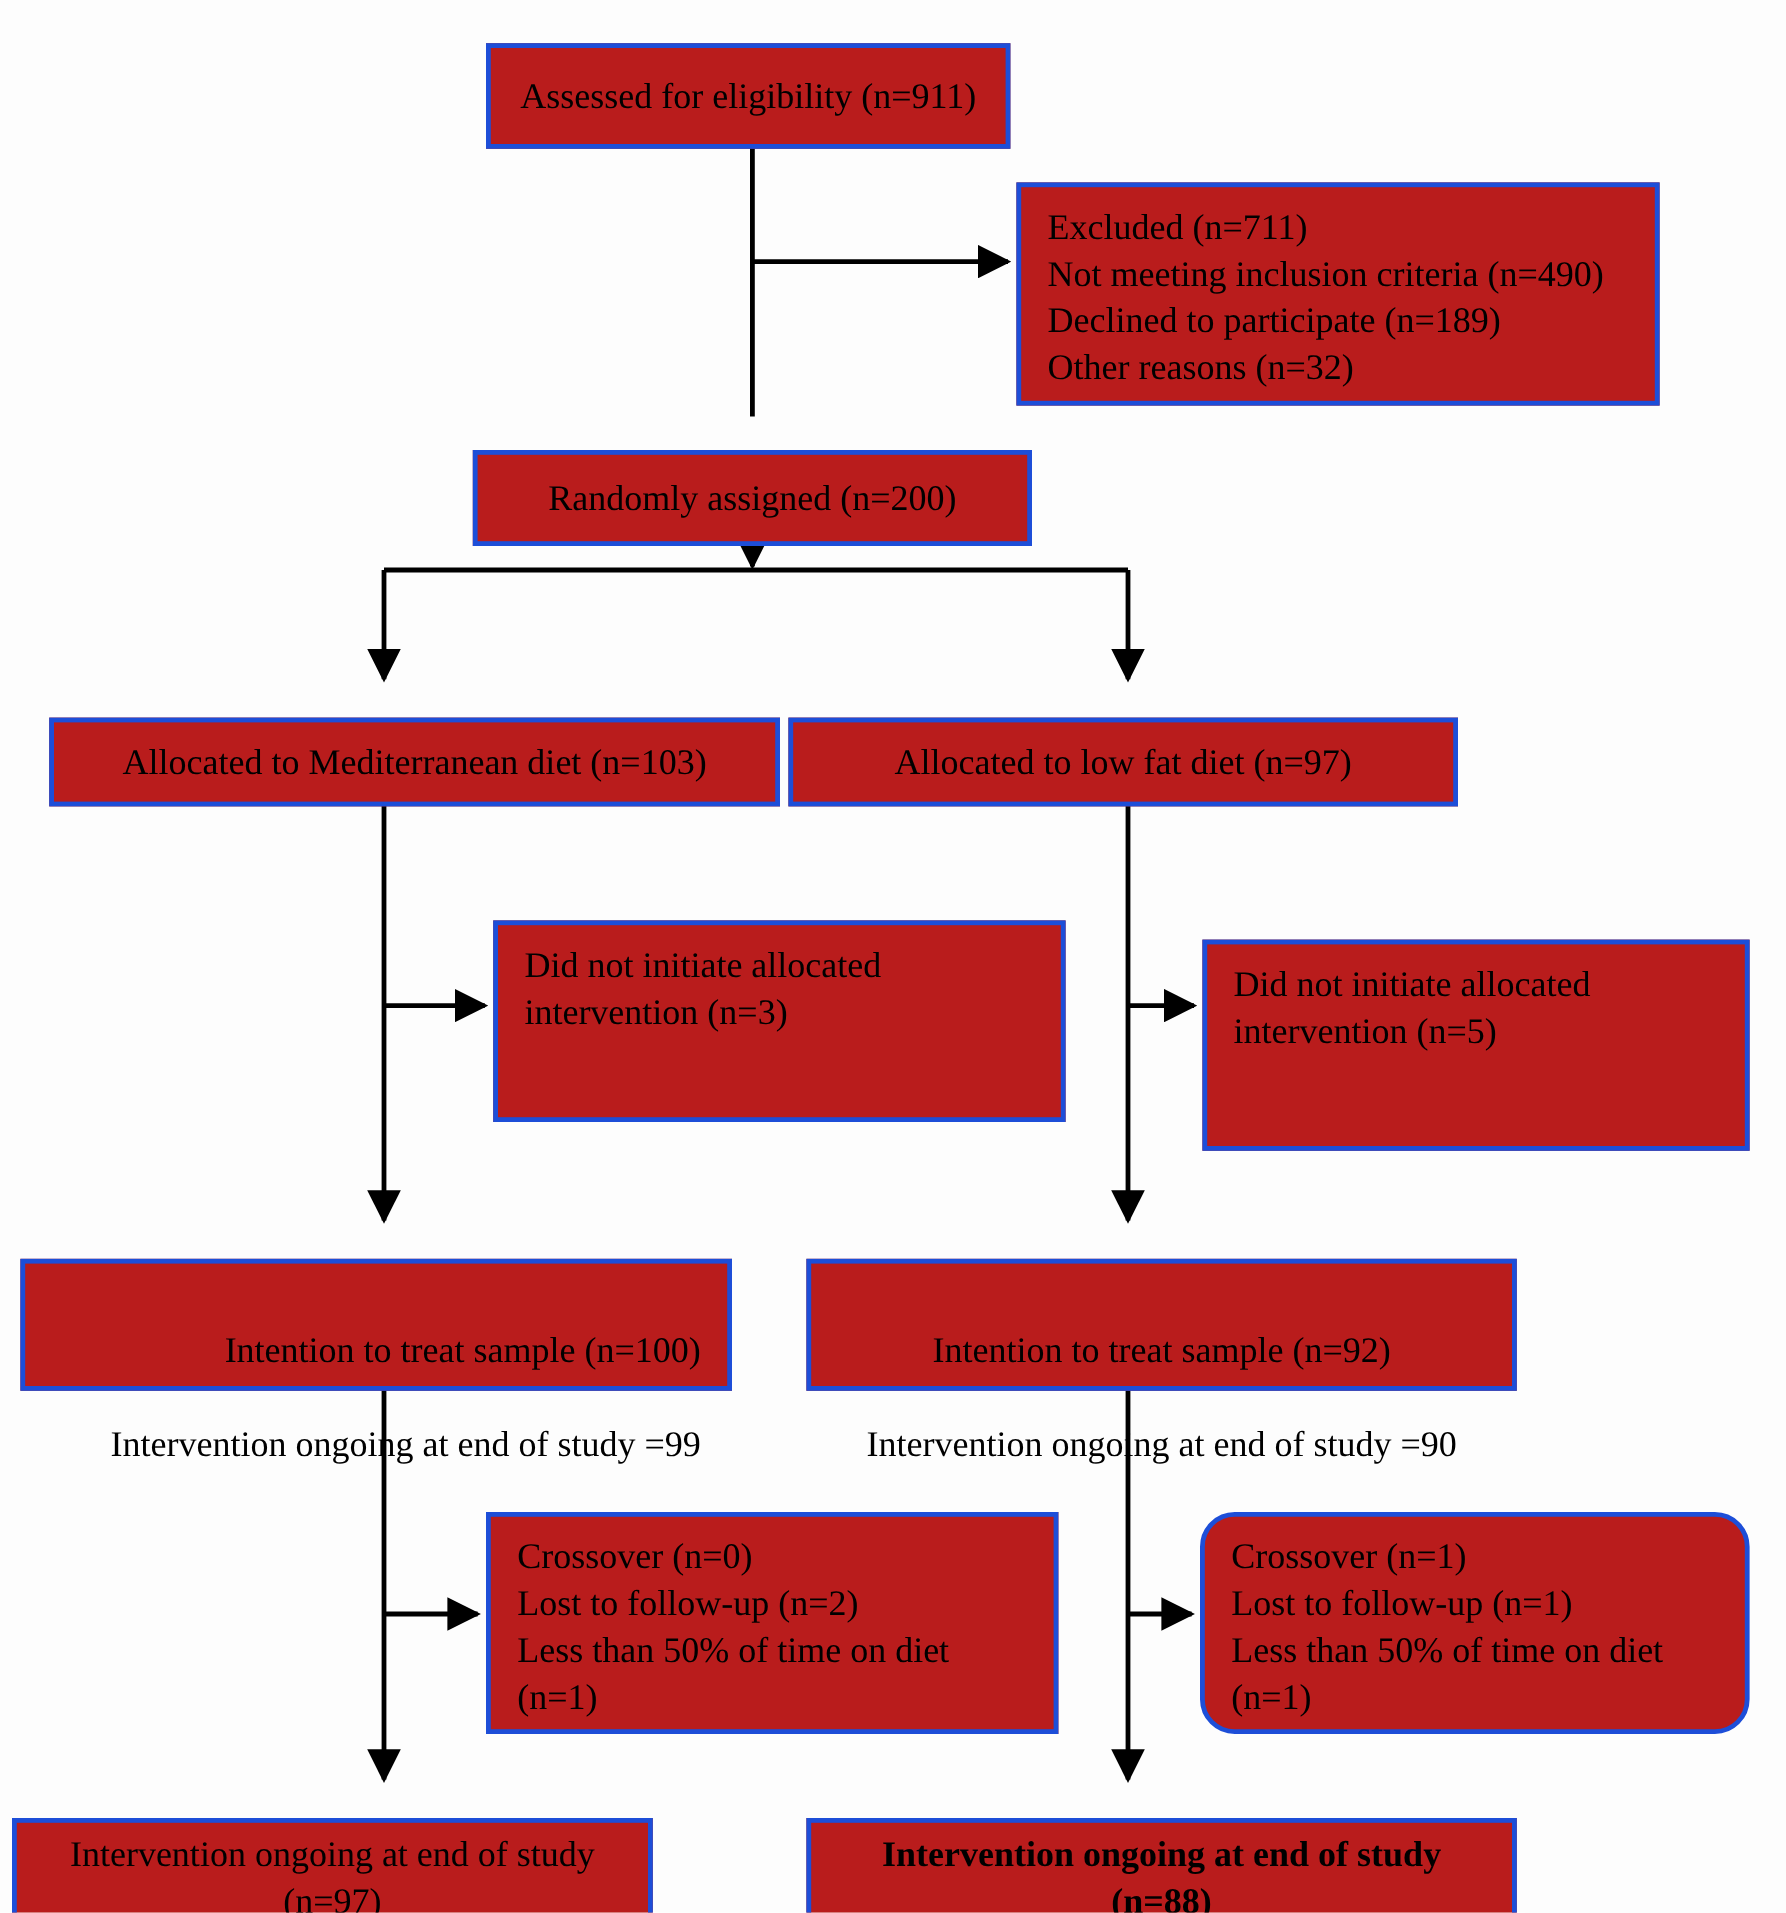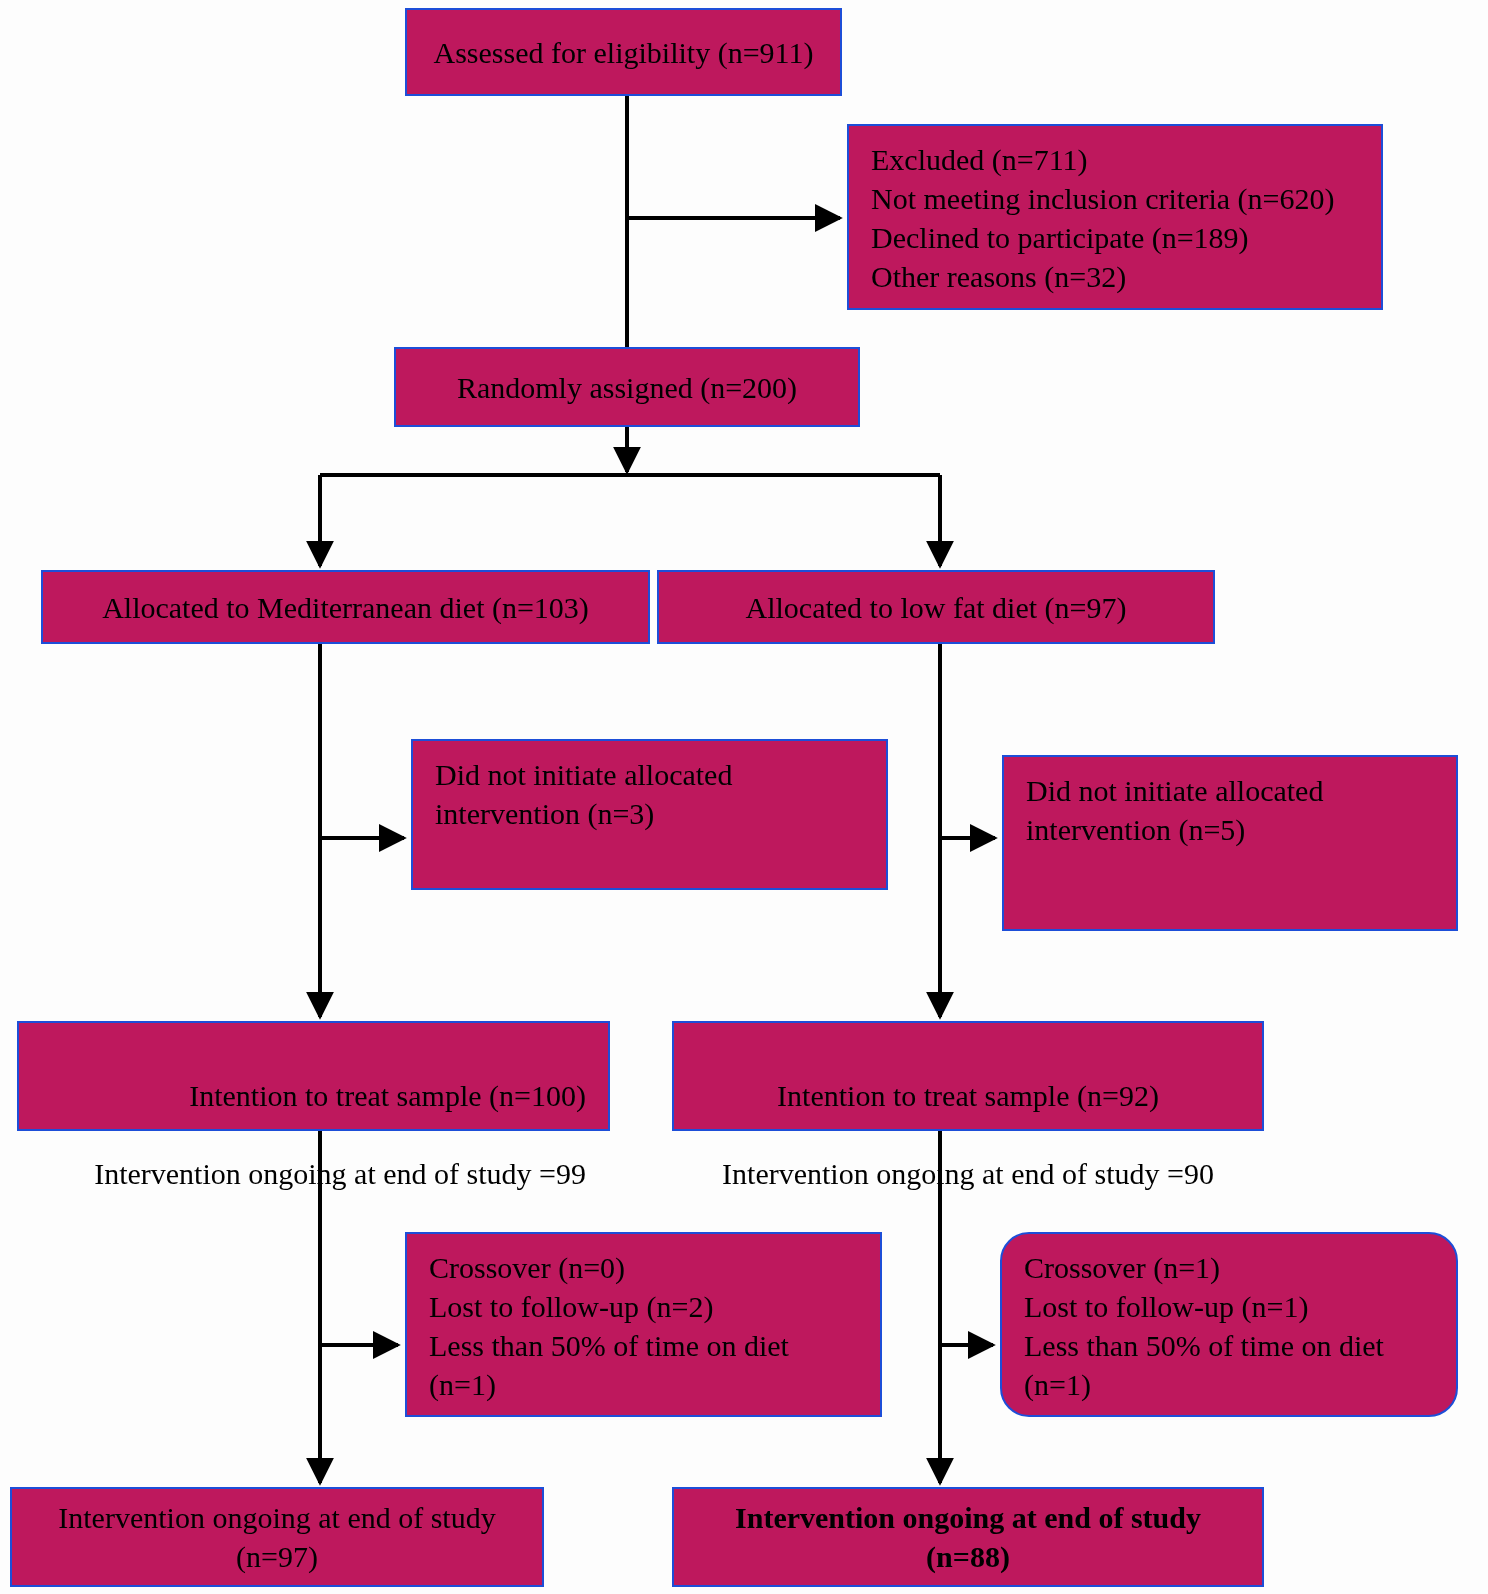--- a/index.html
+++ b/index.html
@@ -21,44 +21,45 @@
     position: absolute;
     left: 0;
     top: 0;
     width: 1488px;
     height: 1594px;
     pointer-events: none;
   }
   .node {
     position: absolute;
     box-sizing: border-box;
-    border: 2px solid #1d4ed8;
-    background: #be185d;
+    border: 4px solid #1d4ed8;
+    background: #b91c1c;
     padding: 14px 22px;
     line-height: 1.30;
     font-size: 30px;
     white-space: pre-line;
+    margin-top: 28px;
   }
   .node.center {
     text-align: center;
     display: flex;
     align-items: center;
     justify-content: center;
     padding: 8px 16px;
   }
   .node.left {
     text-align: left;
   }
   
   .n-assessed      { left: 405px;  top: 8px;    width: 437px; height: 88px; }
   .n-excluded      { left: 847px;  top: 124px;  width: 536px; height: 186px; }
   .n-random        { left: 394px;  top: 347px;  width: 466px; height: 80px; }
   .n-alloc-med     { left: 41px;   top: 570px;  width: 609px; height: 74px; }
   .n-alloc-low     { left: 657px;  top: 570px;  width: 558px; height: 74px; }
-  .n-noinit-med    { left: 411px;  top: 739px;  width: 477px; height: 151px; }
+  .n-noinit-med    { left: 411px;  top: 739px;  width: 477px; height: 168px; }
   .n-noinit-low    { left: 1002px; top: 755px;  width: 456px; height: 176px; }
   .n-itt-med       { left: 17px;   top: 1021px; width: 593px; height: 110px; }
   .n-itt-low       { left: 672px;  top: 1021px; width: 592px; height: 110px; }
   .n-cross-med     { left: 405px;  top: 1232px; width: 477px; height: 185px; }
   .n-cross-low     { left: 1000px; top: 1232px; width: 458px; height: 185px; border-radius: 29px; }
   .n-final-med     { left: 10px;    top: 1487px; width: 534px; height: 100px; }
   .n-final-low     { left: 672px;  top: 1487px; width: 592px; height: 100px; font-weight: bold; }
 
   .node.center span { display: block; }
 </style>
@@ -97,21 +98,21 @@
       <line x1="940" y1="1131" x2="940" y2="1483" marker-end="url(#arrow)"></line>
       <line x1="940" y1="1345" x2="993" y2="1345" marker-end="url(#arrow)"></line>
     </g>
   </svg>
 
   <div class="node center n-assessed">
     <span>Assessed for eligibility (n=911)</span>
   </div>
 
   <div class="node left n-excluded">Excluded (n=711)
-Not meeting inclusion criteria (n=620)
+Not meeting inclusion criteria (n=490)
 Declined to participate (n=189)
 Other reasons (n=32)</div>
 
   <div class="node center n-random">
     <span>Randomly assigned (n=200)</span>
   </div>
 
   <div class="node center n-alloc-med">
     <span>Allocated to Mediterranean diet (n=103)</span>
   </div>

